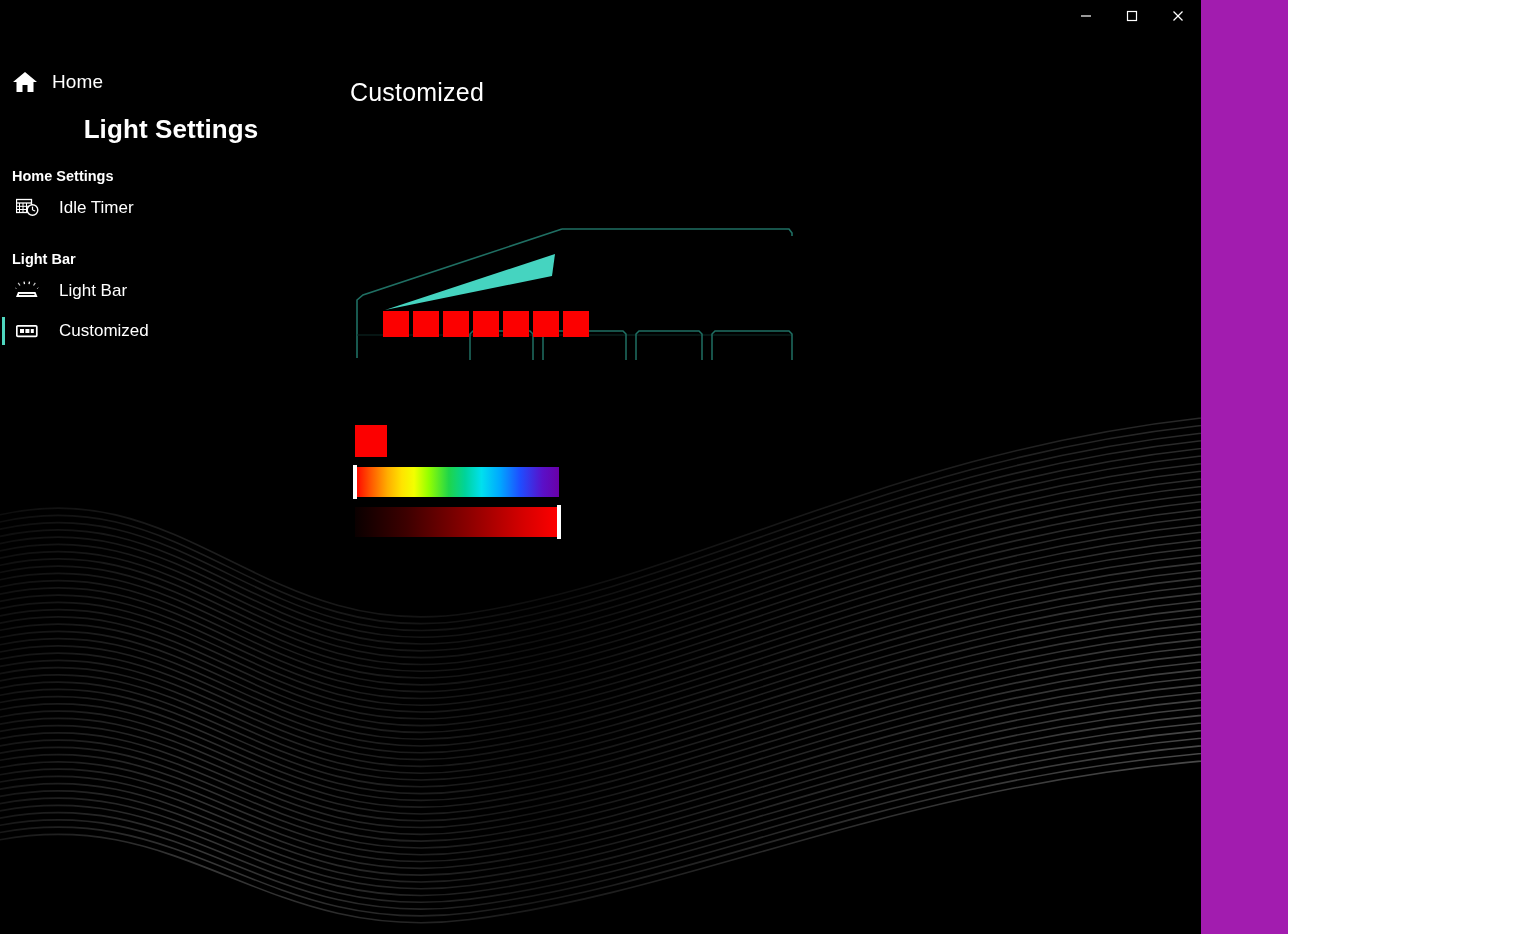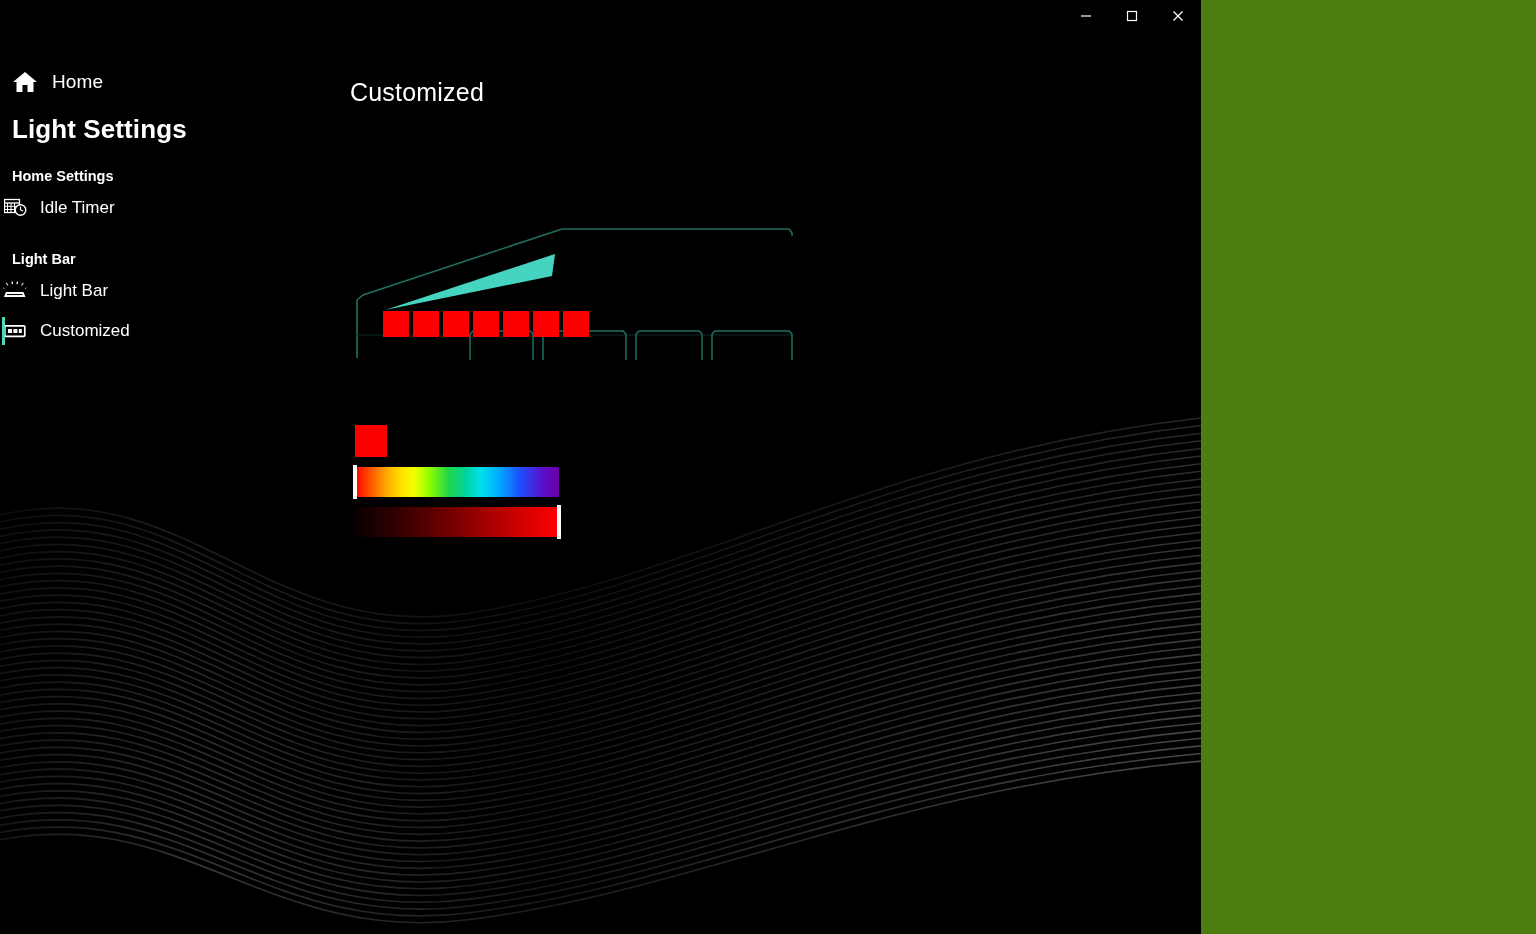--- a/index.html
+++ b/index.html
@@ -7,23 +7,23 @@
     padding: 0;
     background: #ffffff;
     width: 1536px;
     height: 934px;
     overflow: hidden;
     font-family: "Liberation Sans", sans-serif;
   }
 
   #root {
     position: relative;
-    width: 1536px;
+    width: 1288px;
     height: 934px;
-    background: #4d7c0f;
+    background: #a21caf;
   }
 
   
   .app-window {
     position: absolute;
     left: 0;
     top: 0;
     width: 1201px;
     height: 934px;
     background: #000000;
@@ -97,37 +97,40 @@
     letter-spacing: 0.1px;
   }
 
   .app-heading {
     color: #ffffff;
     font-size: 26px;
     font-weight: bold;
     padding-left: 12px;
     margin-top: 10px;
     letter-spacing: 0.1px;
+    text-align: center;
   }
 
   .group-header {
     color: #ffffff;
     font-size: 14.5px;
     font-weight: bold;
     padding-left: 12px;
     margin-top: 23px;
     margin-bottom: 4px;
   }
 
   .nav-item {
     position: relative;
     display: flex;
     align-items: center;
     height: 40px;
-    cursor: default;
+    padding-left: 12px;
+    cursor: default;
+    gap: 7px;
   }
   .nav-item .sel-bar {
     position: absolute;
     left: 2px;
     top: 6px;
     width: 3px;
     height: 28px;
     background: #4fd6bf;
     display: none;
   }

